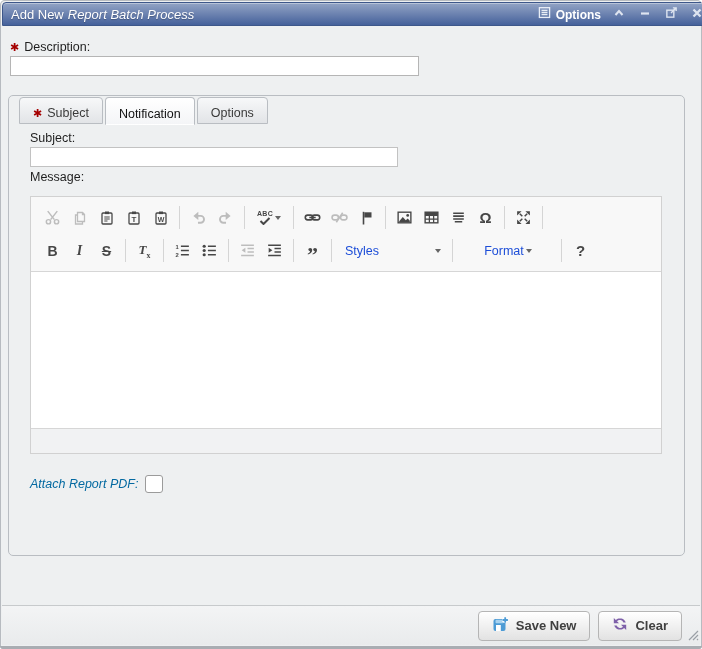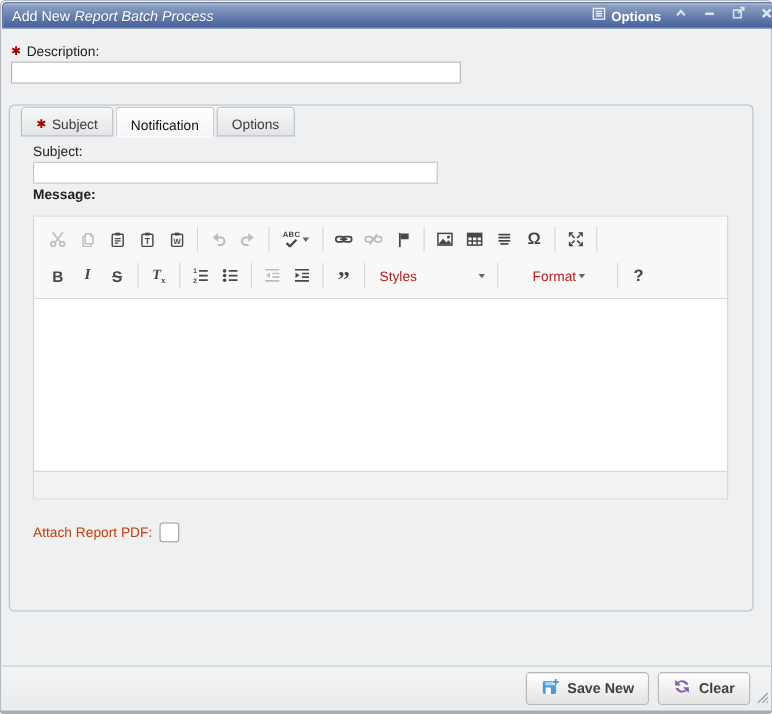--- a/index.html
+++ b/index.html
@@ -29,21 +29,21 @@
   
   .panel{position:absolute;left:8px;top:95px;width:677px;height:461px;border:1px solid #b9bdc2;border-radius:5px;box-sizing:border-box;}
   .tabs{position:absolute;left:10px;top:1px;display:flex;gap:2px;}
   .tab{box-sizing:border-box;height:27px;padding:5px 13px 0;font-size:12.5px;color:#3a3a3a;
        border:1px solid #b9bdc2;border-radius:4px 4px 0 0;background:linear-gradient(#f7f8f9,#e2e4e7);
        display:flex;align-items:center;gap:5px;cursor:pointer;}
   .tab.active{background:linear-gradient(#ffffff,#f4f5f7);border-bottom-color:transparent;height:28px;color:#111;}
 
   #subject-label{left:30px;top:131px;text-align:right;}
   #subject-input{left:30px;top:147px;width:368px;border-color:#c2c2c2;}
-  #message-label{left:30px;top:170px;font-weight:bold;}
+  #message-label{left:30px;top:170px;}
 
   
   .editor{position:absolute;left:30px;top:196px;width:632px;height:258px;box-sizing:border-box;
           border:1px solid #d1d1d1;background:#fff;display:flex;flex-direction:column;}
   .toolbar{background:#f8f8f8;border-bottom:1px solid #d6d6d6;padding:4px 8px 4px;}
   .trow{display:flex;align-items:center;height:33px;}
   .tbtn{width:27px;height:26px;display:flex;align-items:center;justify-content:center;border-radius:2px;cursor:pointer;}
   .tsep{width:1px;height:23px;background:#d5d5d5;margin:0 5px;}
   .en{color:#474747;} .dis{color:#bdbdbd;cursor:default;}
   .glyph-b{font-size:14px;font-weight:bold;}
@@ -51,27 +51,27 @@
   .glyph-s{font-size:14px;font-weight:bold;text-decoration:line-through;}
   .glyph-tx{font-size:13px;font-weight:bold;font-style:italic;font-family:"Liberation Serif",serif;}
   .glyph-tx sub{font-size:8px;font-style:normal;}
   .glyph-q{font-size:22px;font-weight:bold;font-family:"Liberation Serif",serif;line-height:10px;margin-top:9px;}
   .glyph-om{font-size:15px;font-weight:bold;}
   .glyph-help{font-size:15px;font-weight:bold;}
   .abc-stack{display:flex;flex-direction:column;align-items:center;line-height:1;}
   .abc-txt{font-size:7px;font-weight:bold;letter-spacing:.3px;}
   .caret{margin-left:2px;width:0;height:0;border-left:3.5px solid transparent;border-right:3.5px solid transparent;border-top:4px solid #666;}
   .dropdown{display:flex;align-items:center;justify-content:space-between;height:26px;padding:0 6px 0 8px;
-            min-width:96px;font-size:12.5px;color:#b91c1c;cursor:pointer;border-radius:2px;}
+            min-width:96px;font-size:12.5px;color:#1d4ed8;cursor:pointer;border-radius:2px;}
   .dropdown.small{min-width:84px;justify-content:center;}
   .editor-body{flex:1;background:#fff;font-size:13px;padding:4px;outline:none;}
   .editor-footer{height:24px;background:#f1f2f3;border-top:1px solid #d6d6d6;}
 
   
-  #attach-row{position:absolute;left:30px;top:475px;display:flex;align-items:center;gap:7px;font-size:12.5px;color:#c2410c;}
+  #attach-row{position:absolute;left:30px;top:475px;display:flex;align-items:center;gap:7px;font-size:12.5px;color:#0369a1;font-style:italic;}
   .checkbox{width:16px;height:16px;background:#fff;border:1px solid #9b9b9b;border-radius:3px;cursor:pointer;}
 
   
   .footer{position:absolute;left:2px;top:605px;width:698px;height:40px;border-top:1px solid #c7cacc;
           background:linear-gradient(#f3f4f5,#e9ebec);display:flex;align-items:center;justify-content:flex-end;
           gap:8px;padding-right:18px;box-sizing:border-box;}
   .fbtn{display:flex;align-items:center;gap:7px;height:28px;padding:0 13px;border:1px solid #b5b5b5;border-radius:4px;
         background:linear-gradient(#ffffff,#e2e2e2);box-shadow:inset 0 1px 0 #fff;cursor:pointer;
         font-size:13px;font-weight:bold;color:#404040;}
   .grip{position:absolute;right:3px;bottom:4px;}

